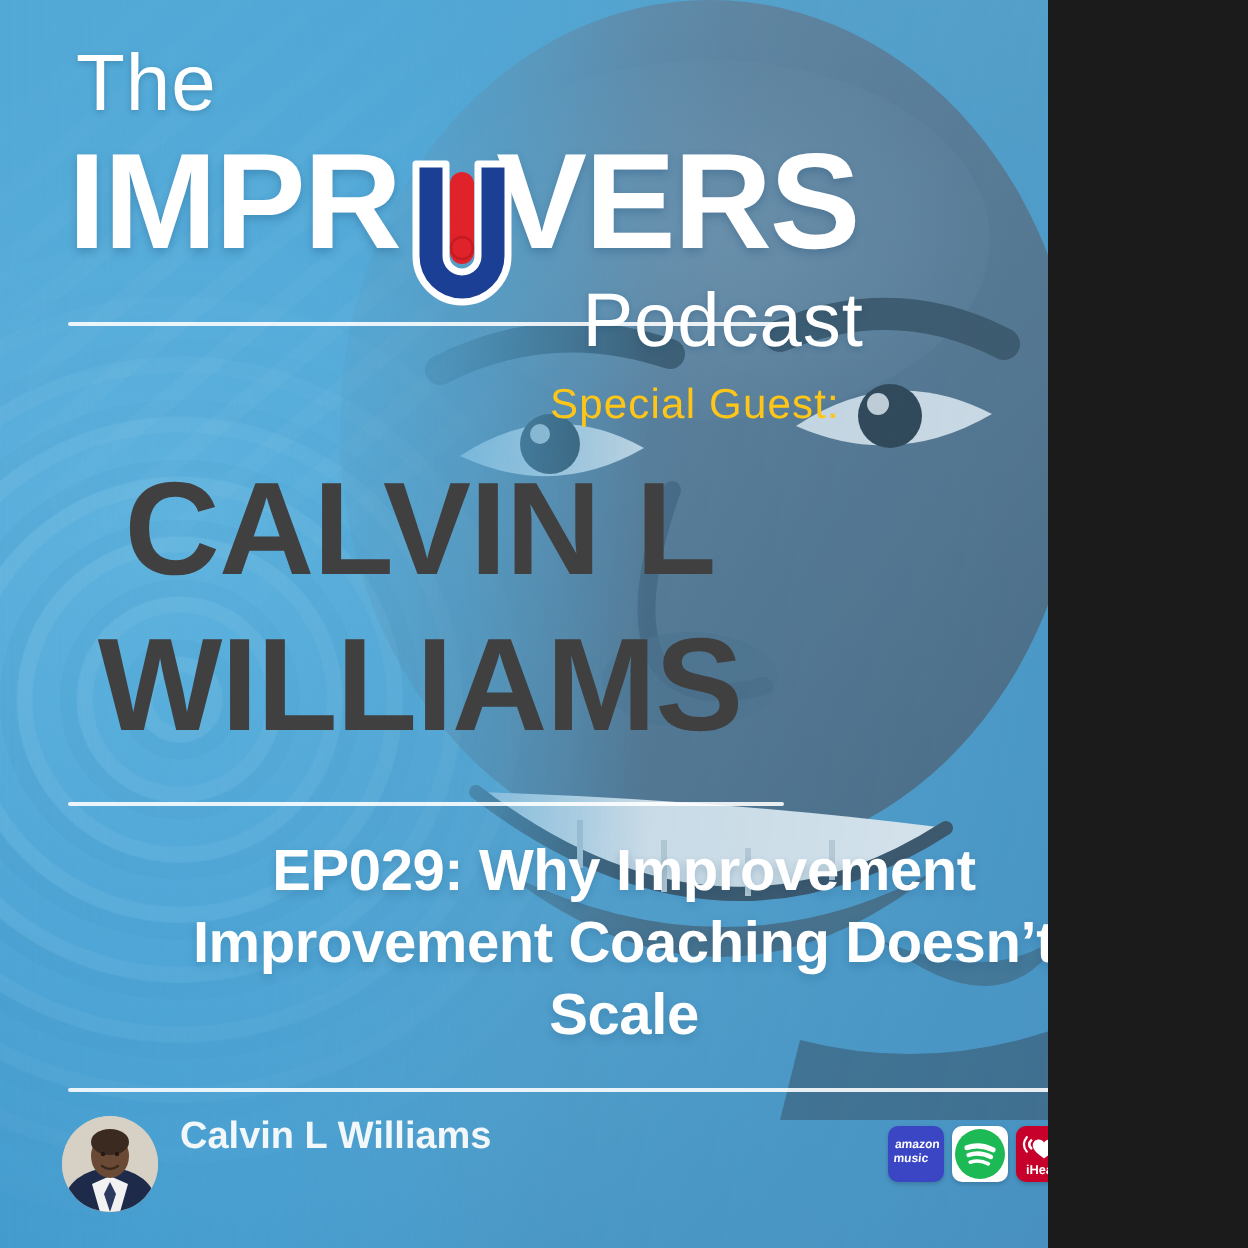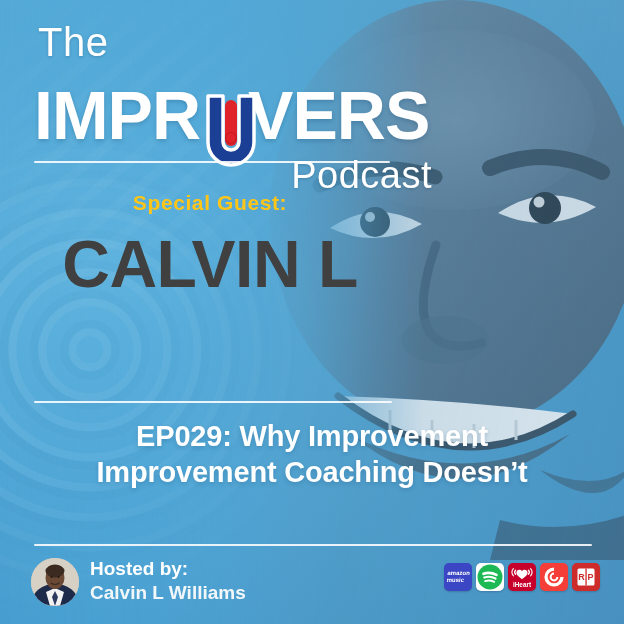--- a/index.html
+++ b/index.html
@@ -2,21 +2,21 @@
 <html><head>
 <meta charset="utf-8">
 <style>
   html, body {
     margin: 0;
     padding: 0;
     background: #1b1b1b;
   }
   #cover {
     position: relative;
-    width: 624px;
+    width: 524px;
     height: 624px;
     overflow: hidden;
     font-family: "Liberation Sans", sans-serif;
     background: #4fa8d8;
     -webkit-font-smoothing: antialiased;
   }
 
   
   .bg-base {
     position: absolute;
@@ -100,21 +100,21 @@
     font-weight: 300;
     color: #ffffff;
     letter-spacing: .5px;
     line-height: 1;
     margin-left: 4px;
     text-shadow: 0 1px 3px rgba(20,70,110,.30);
   }
   .logo-word {
     position: relative;
     height: 74px;
-    margin-top: 16px;
+    margin-top: 2px;
   }
   .logo-word-text {
     font-size: 68px;
     font-weight: 800;
     color: #ffffff;
     letter-spacing: -1px;
     line-height: 74px;
     white-space: nowrap;
     text-shadow: 0 2px 4px rgba(20,70,110,.28);
   }
@@ -147,23 +147,23 @@
   .rule-1 { left: 34px; top: 161px; width: 356px; }
   .rule-2 { left: 34px; top: 401px; width: 358px; }
   .rule-3 { left: 34px; top: 544px; width: 558px; }
 
   
   .special-guest {
     position: absolute;
     left: 0;
     top: 191px;
     width: 420px;
-    text-align: center;
+    text-align: right;
     font-size: 21px;
-    font-weight: 700;
+    font-weight: 400;
     color: #ffc617;
     letter-spacing: .6px;
   }
   .guest-name {
     position: absolute;
     left: 0;
     top: 225px;
     width: 420px;
     text-align: center;
     font-size: 66px;
@@ -322,25 +322,27 @@
     <div class="logo-podcast">Podcast</div>
   </div>
 
   <div class="rule rule-1"></div>
   <div class="rule rule-2"></div>
   <div class="rule rule-3"></div>
 
   <div class="special-guest">Special Guest:</div>
   <div class="guest-name">
     <div>CALVIN L</div>
+    <div>WILLIAMS</div>
   </div>
 
   <div class="ep-title">
     <div>EP029: Why Improvement</div>
     <div>Improvement Coaching Doesn’t</div>
+    <div>Scale</div>
   </div>
 
   <div class="footer">
 
     <div class="host-avatar">
       <svg viewBox="0 0 48 48" xmlns="http://www.w3.org/2000/svg" aria-hidden="true">
         <rect width="48" height="48" fill="#d6d0c5"></rect>
         <ellipse cx="24" cy="44" rx="23" ry="18" fill="#1e2a4a"></ellipse>
         <path d="M24 30 l-9 4 l0 14 l18 0 l0 -14z" fill="#f2f2f2"></path>
         <path d="M15 34 l-9 5 l0 9 l13 0 z" fill="#1e2a4a"></path>
@@ -348,21 +350,20 @@
         <path d="M24 33 l-3 6 l3 9 l3 -9z" fill="#2b3a5e"></path>
         <ellipse cx="24" cy="20" rx="9.5" ry="11" fill="#6b4a35"></ellipse>
         <ellipse cx="24" cy="13" rx="9.5" ry="6.5" fill="#3b2a20"></ellipse>
         <circle cx="20.5" cy="19" r="1.1" fill="#241a13"></circle>
         <circle cx="27.5" cy="19" r="1.1" fill="#241a13"></circle>
         <path d="M20 25 q4 3 8 0" stroke="#3a2a1e" stroke-width="1.2" fill="none" stroke-linecap="round"></path>
       </svg>
     </div>
 
     <div class="host-text">
-      <div class="hosted-by">Hosted by:</div>
       <div class="host-name">Calvin L Williams</div>
     </div>
 
     <div class="badges">
 
       <div class="badge badge-amazon">
         <div class="amz-txt">
           <div>amazon</div>
           <div>music</div>
         </div>

